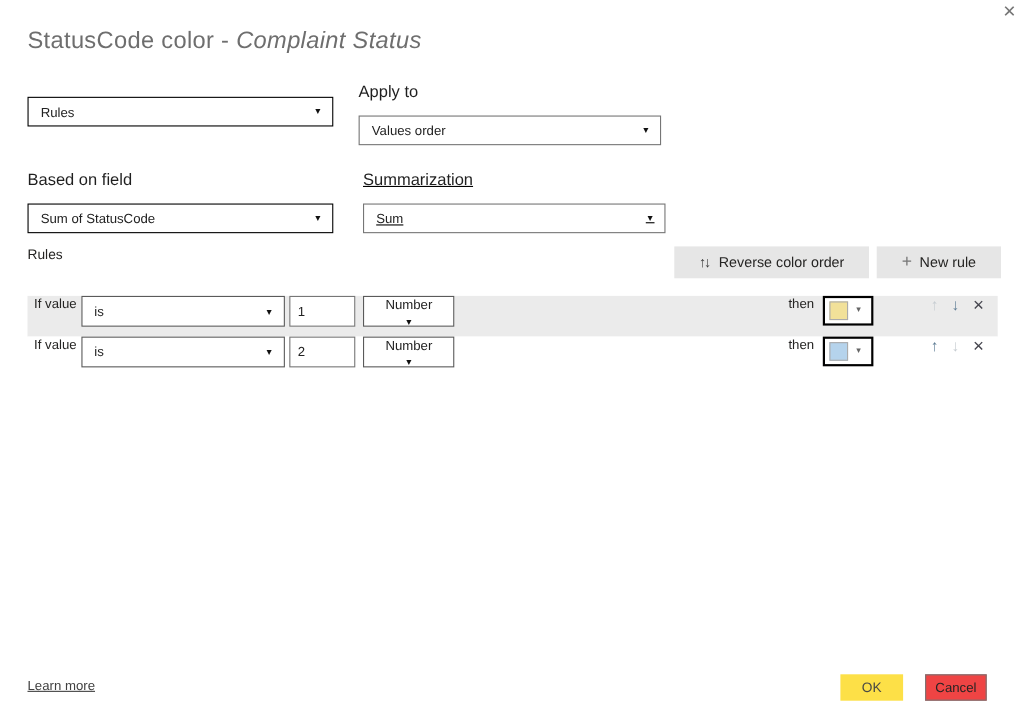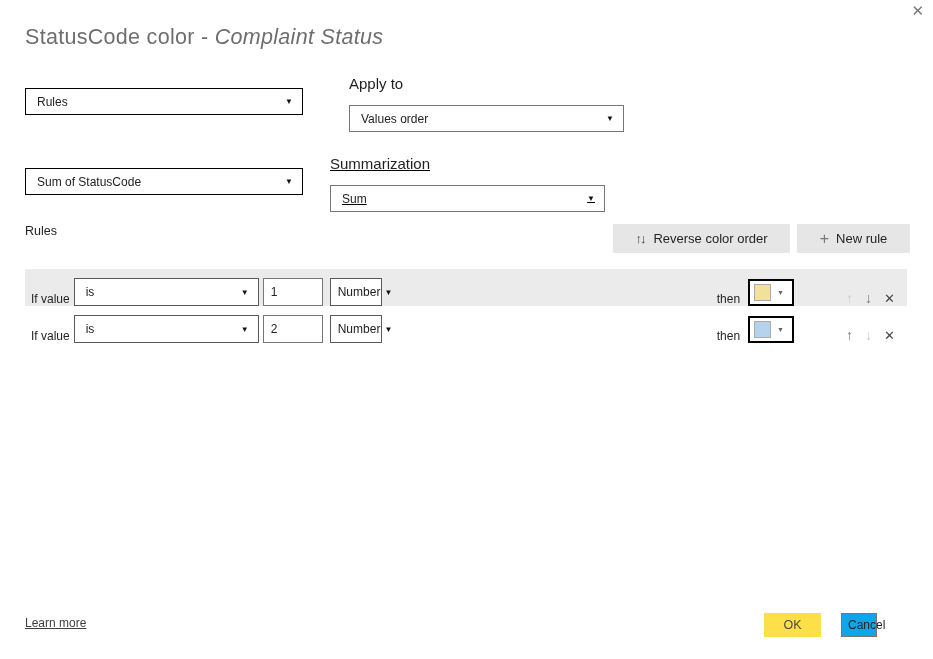--- a/index.html
+++ b/index.html
@@ -8,21 +8,21 @@
   
   .close { position:absolute; top:3px; right:9px; font-size:15px; color:#767676; cursor:pointer; line-height:1; }
 
   
   .title { position:absolute; left:25px; top:25px; margin:0; font-size:21.5px; font-weight:300; color:#6E6E6E; letter-spacing:0.3px; white-space:nowrap; }
   .title em { }
 
   
   .field { position:absolute; }
   .f-format { left:25px;  top:75px;  width:278px; }
-  .f-apply  { left:349px; top:75px;  width:275px; }
+  .f-apply  { left:326px; top:75px;  width:275px; }
   .f-based  { left:25px;  top:155px; width:278px; }
   .f-summ   { left:330px; top:155px; width:275px;text-decoration:underline; }
   .field-label { font-size:15px; color:#1F1F1F; }
 
   .select { box-sizing:border-box; height:27px; background:#fff; display:flex; align-items:center;
             justify-content:space-between; padding:0 9px 0 11px; font-size:12px; color:#222; cursor:pointer; }
   .field .select { margin-top:13px; border:1px solid #000; }
   .field .select.gray { border-color:#767676; }
   .select-arrow { font-size:8px; color:#111; flex:none; }
 
@@ -30,44 +30,44 @@
   .rules-label { position:absolute; left:25px; top:224px; font-size:12.5px; color:#252423; }
   .gray-btn { position:absolute; height:29px; background:#E6E6E6; border:none; display:flex; align-items:center;
               justify-content:center; gap:7px; font-size:13px; color:#252423; font-family:inherit; cursor:pointer; }
   .btn-reverse { left:613px; top:224px; width:177px; }
   .btn-new     { left:797px; top:224px; width:113px; }
   .reverse-icon { color:#3B3B3B; font-size:13px; letter-spacing:-2px; margin-right:2px; }
   .plus-icon { color:#767676; font-size:16px; font-weight:300; }
 
   
   .rules-list { position:absolute; left:25px; top:269px; width:882px; }
-  .rule-row { height:37px; display:flex; align-items:flex-end; background:#fff; }
+  .rule-row { height:37px; display:flex; align-items:flex-start; background:#fff; }
   .rule-row.selected { background:#EBEBEB; }
   .if-value { margin-left:6px; font-size:12px; color:#252423; white-space:nowrap; }
   .rule-row .select { height:28px; }
   .op-select  { margin-left:4px; width:185px; border:1px solid #5A5A5A; }
   .rule-input { box-sizing:border-box; margin-left:4px; width:60px; height:28px; border:1px solid #767676;
                 padding:0 4px 0 7px; font-size:12px; color:#222; font-family:inherit; outline:none; background:#fff; }
-  .type-select { margin-left:7px; width:52px; padding:0 6px 0 7px; border:1px solid #5A5A5A; gap:4px; }
+  .type-select { margin-left:7px; width:83px; padding:0 6px 0 7px; border:1px solid #5A5A5A; gap:4px;flex-direction:column; }
   .spacer { flex:1; }
   .then { font-size:12px; color:#252423; margin-right:8px; }
   .color-picker { box-sizing:border-box; width:46px; height:27px; border:2px solid #000; background:#fff;
                   display:flex; align-items:center; padding:0 4px; gap:6px; cursor:pointer; flex:none; }
   .swatch { width:17px; height:17px; box-sizing:border-box; border:1px solid #ABABAB; }
   .picker-arrow { font-size:7px; color:#666; }
   .row-actions { display:flex; align-items:center; gap:12px; margin-left:52px; margin-right:12px; font-size:14px; }
   .move-arrow { color:#5F7D95; cursor:pointer; }
   .move-arrow.disabled { color:#C7CDD2; cursor:default; }
   .delete-x { color:#45454E; font-size:13px; cursor:pointer; }
 
   
   .learn-more { position:absolute; left:25px; top:616px; font-size:12px; color:#404040; text-decoration:underline; cursor:pointer; }
   .ok-btn { position:absolute; left:764px; top:613px; width:57px; height:24px; border:none;
             font-size:12.5px; color:#4A4A45; font-family:inherit; cursor:pointer; background:#E9BA0B; }
-  .cancel-btn { position:absolute; left:841px; top:613px; width:36px; height:24px; background:#0ea5e9;
+  .cancel-btn { position:absolute; left:841px; top:613px; width:56px; height:24px; background:#ef4444;
                 border:1px solid #767676; font-size:12px; color:#252423; font-family:inherit; cursor:pointer; }
 </style>
 </head>
 <body>
 
 <div class="dialog">
 
   <span class="close">✕</span>
 
   <h1 class="title"><span>StatusCode color - </span><em>Complaint Status</em></h1>
@@ -81,20 +81,21 @@
 
   <div class="field f-apply">
     <div class="field-label">Apply to</div>
     <div class="select gray">
       <span>Values order</span>
       <span class="select-arrow">▼</span>
     </div>
   </div>
 
   <div class="field f-based">
+    <div class="field-label">Based on field</div>
     <div class="select">
       <span>Sum of StatusCode</span>
       <span class="select-arrow">▼</span>
     </div>
   </div>
 
   <div class="field f-summ">
     <div class="field-label">Summarization</div>
     <div class="select gray">
       <span>Sum</span>

